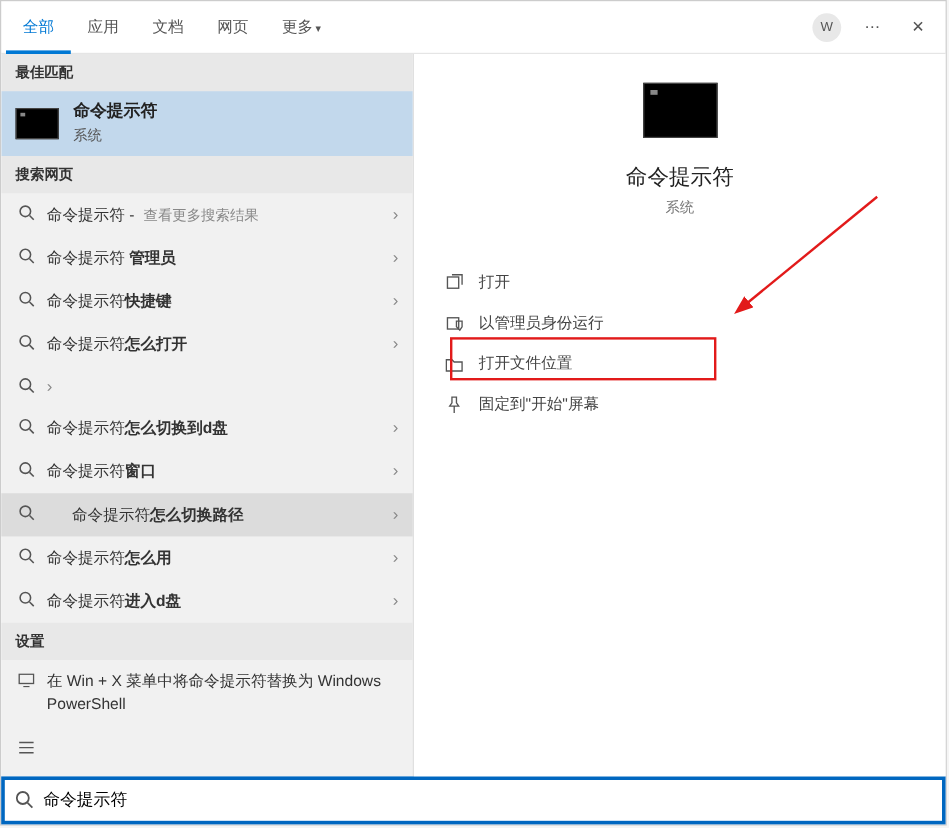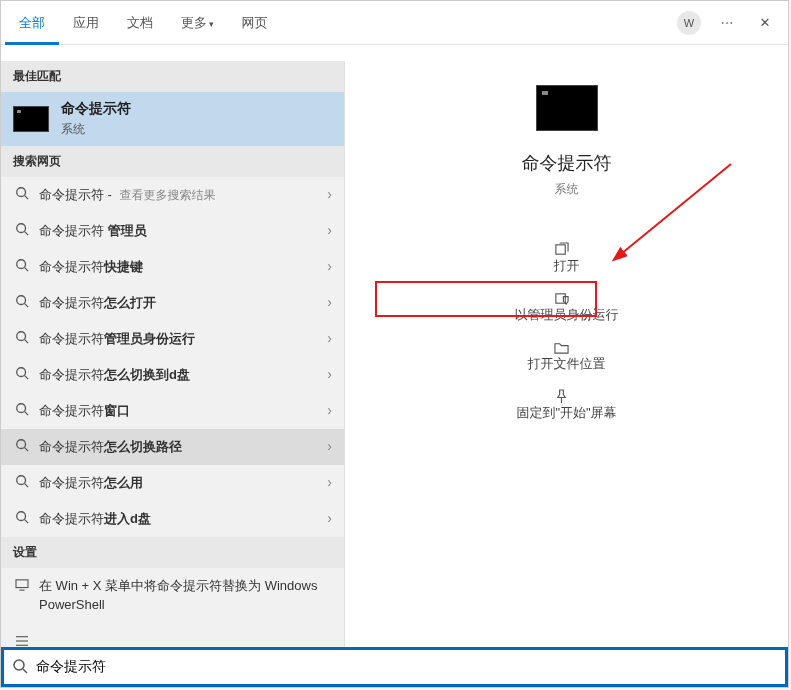--- a/index.html
+++ b/index.html
@@ -9,52 +9,52 @@
 
 .header { display: flex; align-items: center; height: 44px; border-bottom: 1px solid #e5e5e5; padding: 0 4px; }
 .tab { padding: 0 14px; height: 44px; line-height: 44px; color: #555; cursor: pointer; font-size: 13px; }
 .tab.active { color: #0078d4; border-bottom: 3px solid #0078d4; }
 .dropdown-icon { font-size: 9px; margin-left: 2px; }
 .header-spacer { flex: 1; }
 .header-btn { width: 38px; height: 38px; display: flex; align-items: center; justify-content: center; color: #555; cursor: pointer; font-size: 13px; }
 .avatar { width: 24px; height: 24px; border-radius: 50%; background: #e8e8e8; display: flex; align-items: center; justify-content: center; font-size: 11px; color: #555; }
 
 
-.body { flex: 1; display: flex; overflow: hidden; margin-top: 16px; }
+.body { flex: 1; display: flex; overflow: hidden; }
 .left-pane { width: 344px; background: #f1f1f1; border-right: 1px solid #e0e0e0; overflow-y: auto; }
 .right-pane { flex: 1; background: #fff; padding-top: 24px; display: flex; flex-direction: column; align-items: center; position: relative; }
 
 
 .section-header { background: #e8e8e8; font-weight: bold; padding: 7px 12px; font-size: 12px; color: #333; }
 
 .best-match { display: flex; align-items: center; background: #c2d8ec; padding: 8px 12px; cursor: pointer; }
 .best-match .thumb { width: 36px; height: 26px; background: #000; border: 1px solid #444; margin-right: 12px; position: relative; }
 .best-match .thumb::after { content: ""; position: absolute; top: 3px; left: 3px; width: 4px; height: 3px; background: #888; }
 .best-match-info .title { font-weight: bold; color: #222; font-size: 14px; }
 .best-match-info .subtitle { color: #555; font-size: 12px; margin-top: 3px; }
 
 .search-item { display: flex; align-items: flex-start; padding: 9px 12px; cursor: pointer; position: relative; }
-.search-item.selected { background: #dcdcdc; }
+.search-item.selected { background: #dcdcdc; gap: 21px; }
 .search-item .icon { width: 18px; margin-right: 8px; color: #555; display: flex; justify-content: center; }
 .search-item .label { flex: 1; color: #333; font-size: 13px; }
 .search-item .label b { font-weight: bold; }
 .search-item .suffix { color: #888; font-size: 12px; margin-left: 4px; }
 .search-item .chev { color: #888; font-size: 14px; }
 
 .settings-item { display: flex; align-items: flex-start; padding: 9px 12px; cursor: pointer; }
 .settings-item .icon { width: 18px; margin-right: 8px; color: #555; margin-top: 2px; display: flex; justify-content: center; }
 .settings-item .label { flex: 1; color: #333; line-height: 1.45; font-size: 13px; }
 
 
 .preview-thumb { width: 62px; height: 46px; background: #000; border: 1px solid #444; margin-bottom: 20px; position: relative; }
 .preview-thumb::after { content: ""; position: absolute; top: 5px; left: 5px; width: 6px; height: 4px; background: #888; }
 .preview-title { font-size: 18px; color: #222; margin-bottom: 6px; }
 .preview-subtitle { font-size: 12px; color: #777; margin-bottom: 36px; }
 .action-list { width: 100%; padding: 0 12px; }
-.action-row { display: flex; align-items: center; padding: 8px 10px; cursor: pointer; color: #444; font-size: 13px; flex-direction: column; }
+.action-row { display: flex; align-items: center; padding: 8px 10px; cursor: pointer; color: #444; font-size: 13px; }
 .action-row .aicon { width: 22px; margin-right: 10px; color: #555; display: flex; justify-content: center; }
 .highlight-box { position: absolute; border: 2px solid #e21a1a; left: 374px; top: 280px; width: 222px; height: 36px; pointer-events: none; }
 
 
 .arrow-svg { position: absolute; left: 590px; top: 158px; pointer-events: none; }
 
 
 .searchbox { height: 40px; border: 3px solid #0067c0; display: flex; align-items: center; padding: 0 8px; background: #fff; }
 .searchbox .sicon { color: #555; margin-right: 8px; }
 .searchbox input { border: none; outline: none; flex: 1; font-size: 14px; font-family: inherit; }
@@ -66,22 +66,22 @@
 </style>
 </head>
 <body>
 
 <div class="window">
 
   <div class="header">
     <div class="tab active">全部</div>
     <div class="tab">应用</div>
     <div class="tab">文档</div>
+    <div class="tab">网页</div>
     <div class="tab"><span>更多</span><span class="dropdown-icon">▾</span></div>
-    <div class="tab">网页</div>
     <div class="header-spacer"></div>
     <div class="header-btn">
         <div class="avatar">W</div>
       </div>
     <div class="header-btn">
         <span>⋯</span>
       </div>
     <div class="header-btn">
         <span>✕</span>
       </div>
@@ -141,21 +141,20 @@
         <span class="label"><span>命令提示符</span><b>怎么打开</b></span>
         <span class="chev">›</span>
       </div>
       <div class="search-item">
         <span class="icon">
             <svg width="14" height="14" viewBox="0 0 16 16" fill="none" stroke="currentColor" stroke-width="1.5">
               <circle cx="7" cy="7" r="5"></circle>
               <line x1="11" y1="11" x2="15" y2="15"></line>
             </svg>
           </span>
-        <span class="label"><span>命令提示符</span><b>管理员身份运行</b></span>
         <span class="chev">›</span>
       </div>
       <div class="search-item">
         <span class="icon">
             <svg width="14" height="14" viewBox="0 0 16 16" fill="none" stroke="currentColor" stroke-width="1.5">
               <circle cx="7" cy="7" r="5"></circle>
               <line x1="11" y1="11" x2="15" y2="15"></line>
             </svg>
           </span>
         <span class="label"><span>命令提示符</span><b>怎么切换到d盘</b></span>

